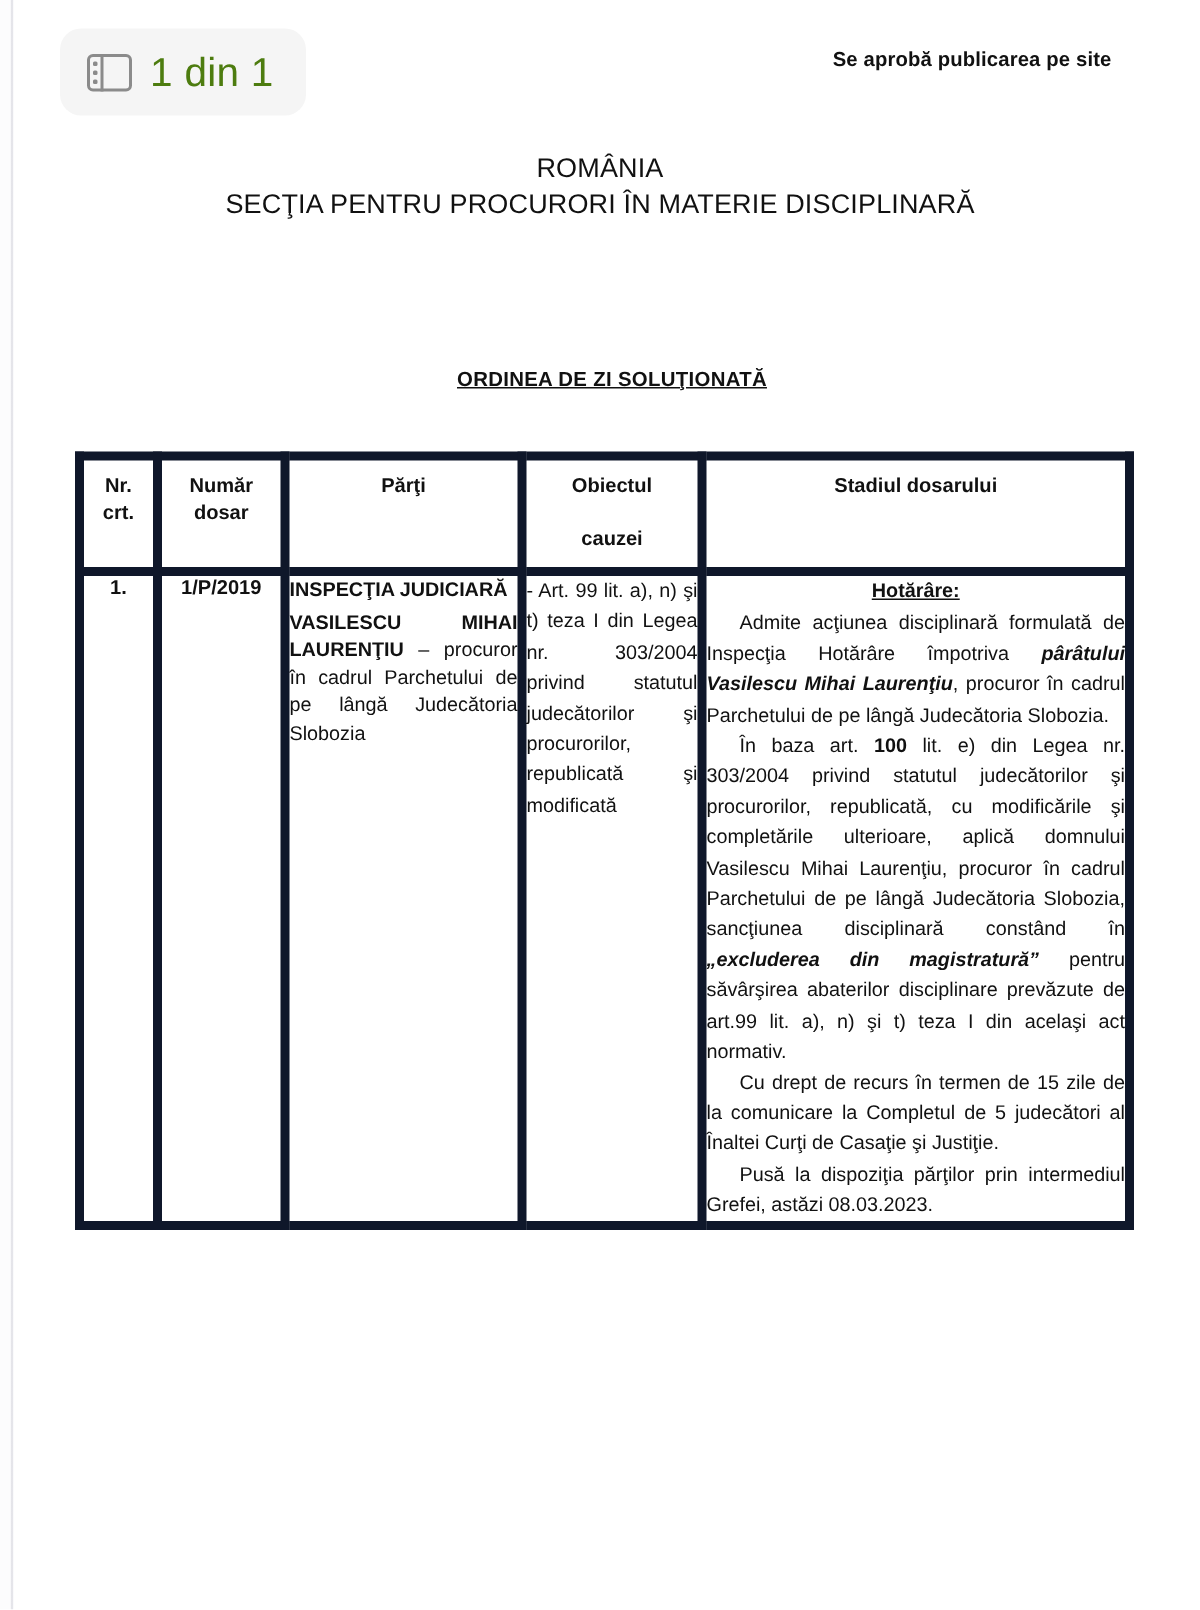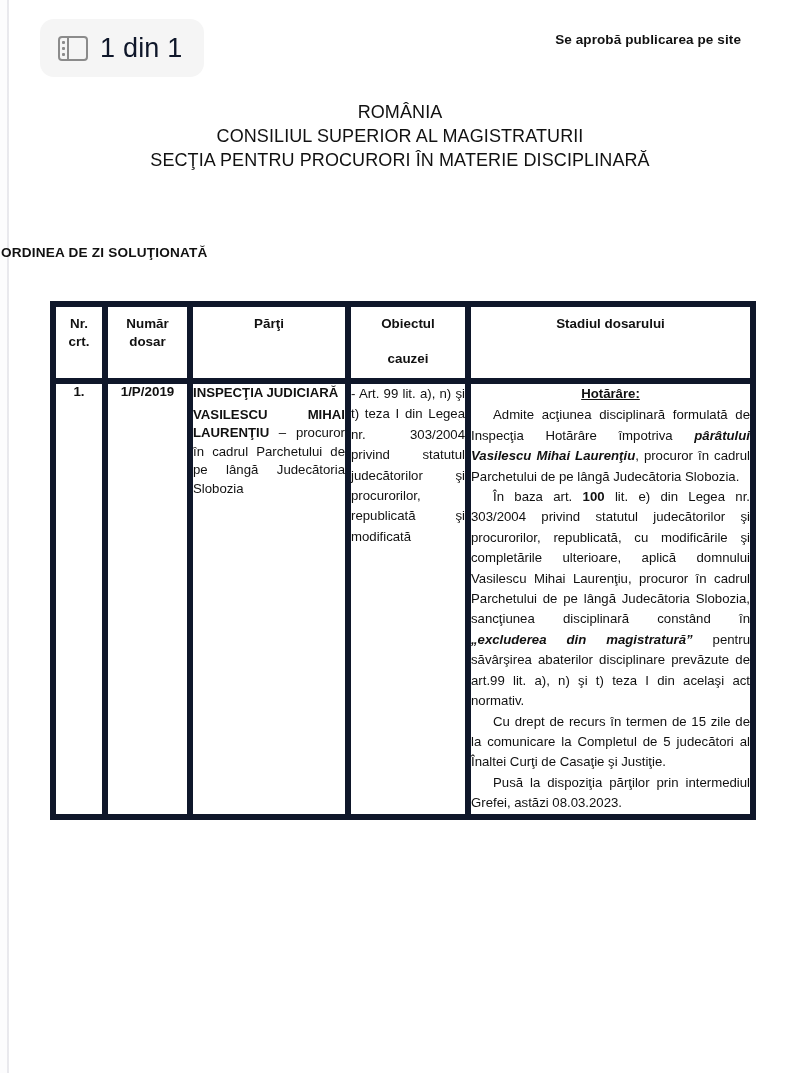--- a/index.html
+++ b/index.html
@@ -76,21 +76,21 @@
     width: 3px;
     height: 3px;
     background: #8b8b8b;
     border-radius: 1px;
   }
   .page-badge .pb-icon .d1 { top: 5px; }
   .page-badge .pb-icon .d2 { top: 11px; }
   .page-badge .pb-icon .d3 { top: 17px; }
   .page-badge .pb-label {
     font-size: 27px;
-    color: #0f172a;
+    color: #4d7c0f;
     letter-spacing: .2px;
     white-space: nowrap;
     line-height: 1;
   }
 
   
   .approval {
     position: absolute;
     right: 59px;
     top: 32px;
@@ -112,27 +112,28 @@
     font-size: 18px;
     line-height: 24px;
     letter-spacing: .1px;
     white-space: nowrap;
   }
   .titleblock .tl.bi { font-weight: bold; font-style: italic; }
   .titleblock .tl .bi { font-weight: bold; font-style: italic; }
 
   .ordinea {
     position: absolute;
-    left: 1px;
+    left: 16px;
     right: 0;
     top: 245px;
-    text-align: left;
+    text-align: center;
     font-size: 13.6px;
     font-weight: bold;
     letter-spacing: .2px;
+    text-decoration: underline;
   }
 
   
   table.doc {
     position: absolute;
     left: 50px;
     top: 301px;
     width: 700px;
     border-collapse: collapse;
     table-layout: fixed;
@@ -231,21 +232,20 @@
     <span class="dot d2"></span>
     <span class="dot d3"></span>
   </span>
   <span class="pb-label">1 din 1</span>
 </div>
 
 <div class="approval">Se aprobă publicarea pe site</div>
 
 <div class="titleblock">
   <div class="tl">ROMÂNIA</div>
-  <div class="tl">CONSILIUL SUPERIOR AL MAGISTRATURII</div>
   <div class="tl">SECŢIA PENTRU PROCURORI ÎN MATERIE DISCIPLINARĂ</div>
 </div>
 
 <div class="ordinea">ORDINEA DE ZI SOLUŢIONATĂ</div>
 
 <table class="doc">
   <colgroup>
     <col class="col-nr">
       <col class="col-dosar">
       <col class="col-parti">

